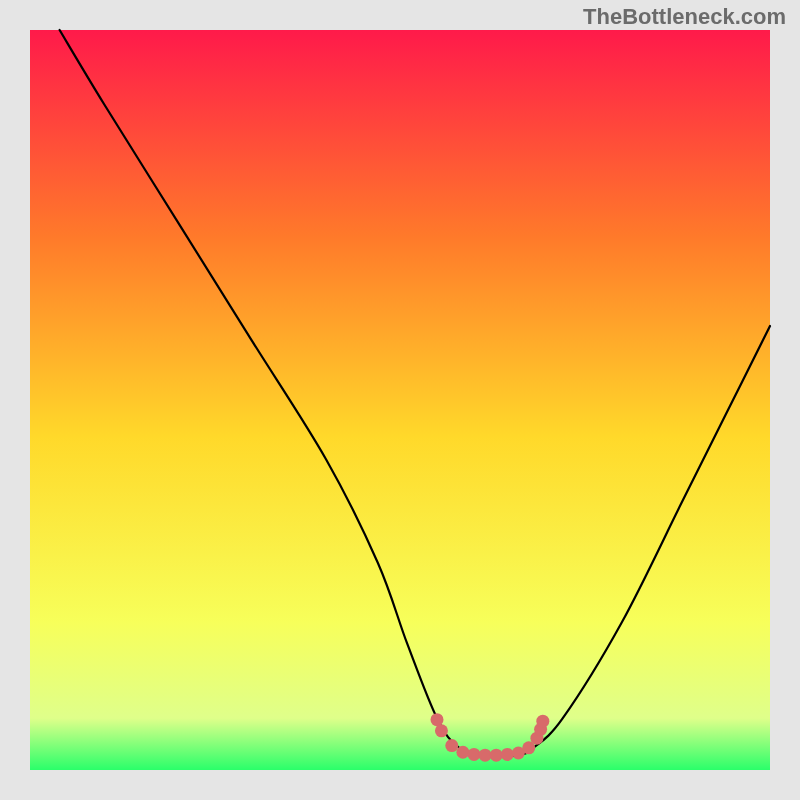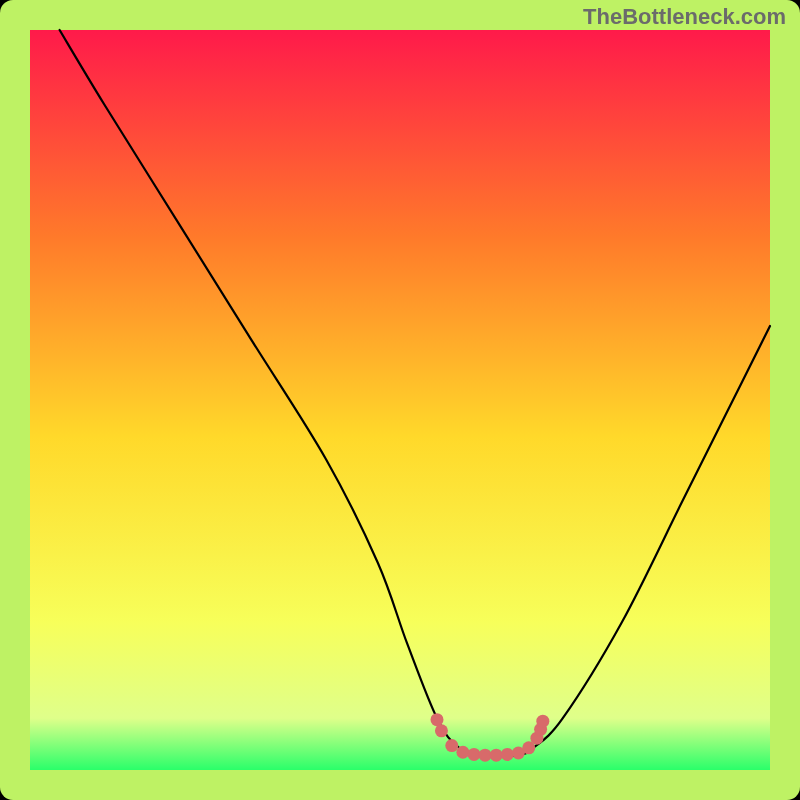--- a/index.html
+++ b/index.html
@@ -7,22 +7,21 @@
     padding: 0;
     width: 800px;
     height: 800px;
     background: #000;
     overflow: hidden;
   }
   .frame {
     position: relative;
     width: 800px;
     height: 800px;
-    background: #bef264;
-    border-radius: 13px;
+    background: #e5e5e5;
   }
   .watermark {
     position: absolute;
     top: 4px;
     right: 14px;
     font-family: Arial, Helvetica, sans-serif;
     font-size: 22px;
     font-weight: 600;
     color: #6b6b6b;
     letter-spacing: 0px;

